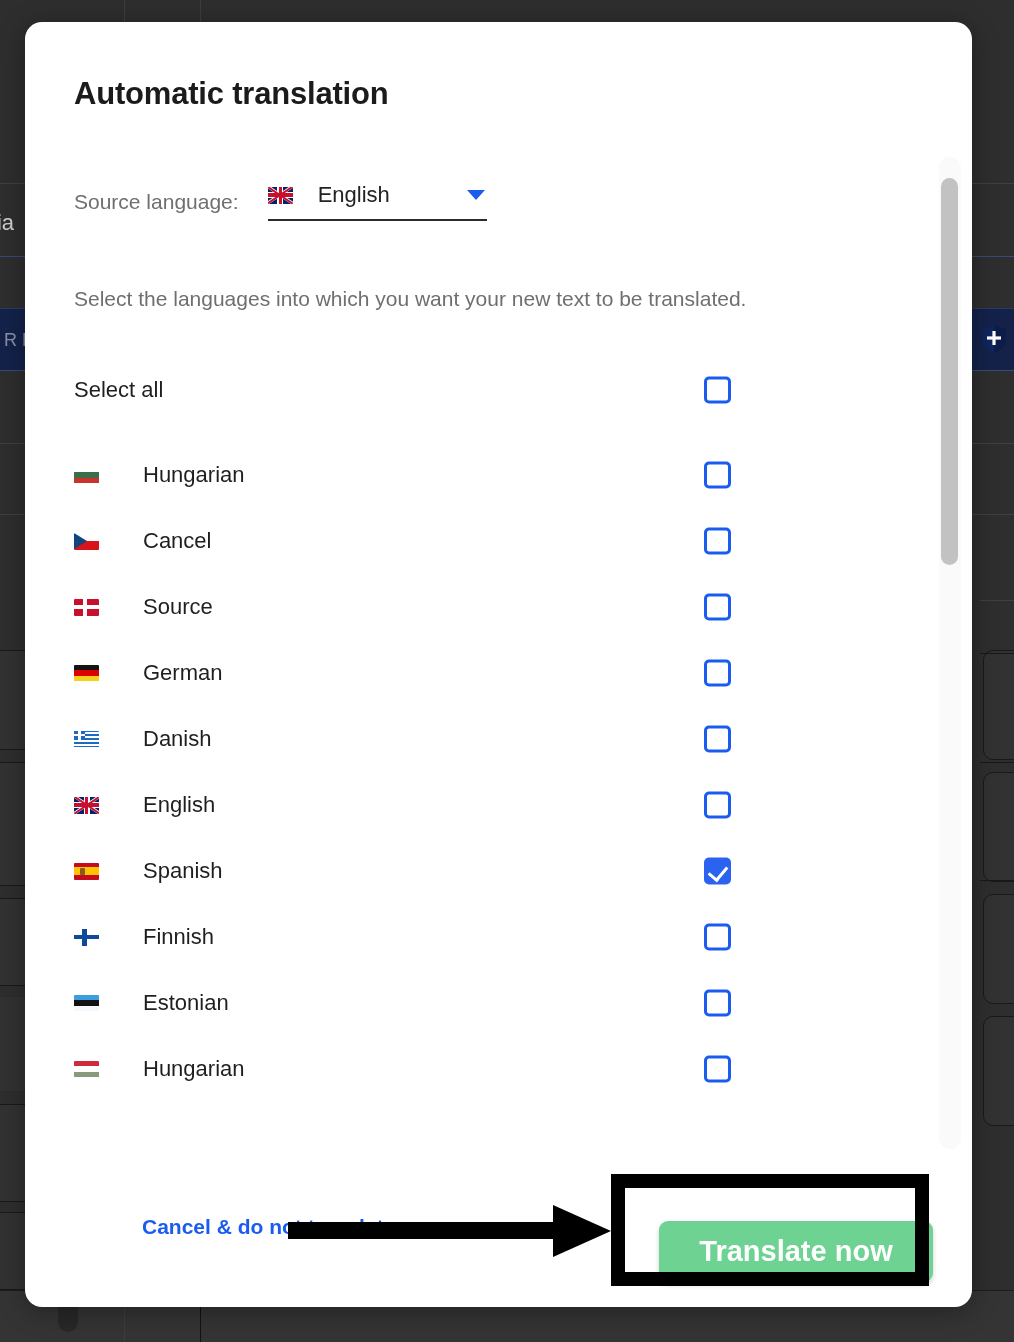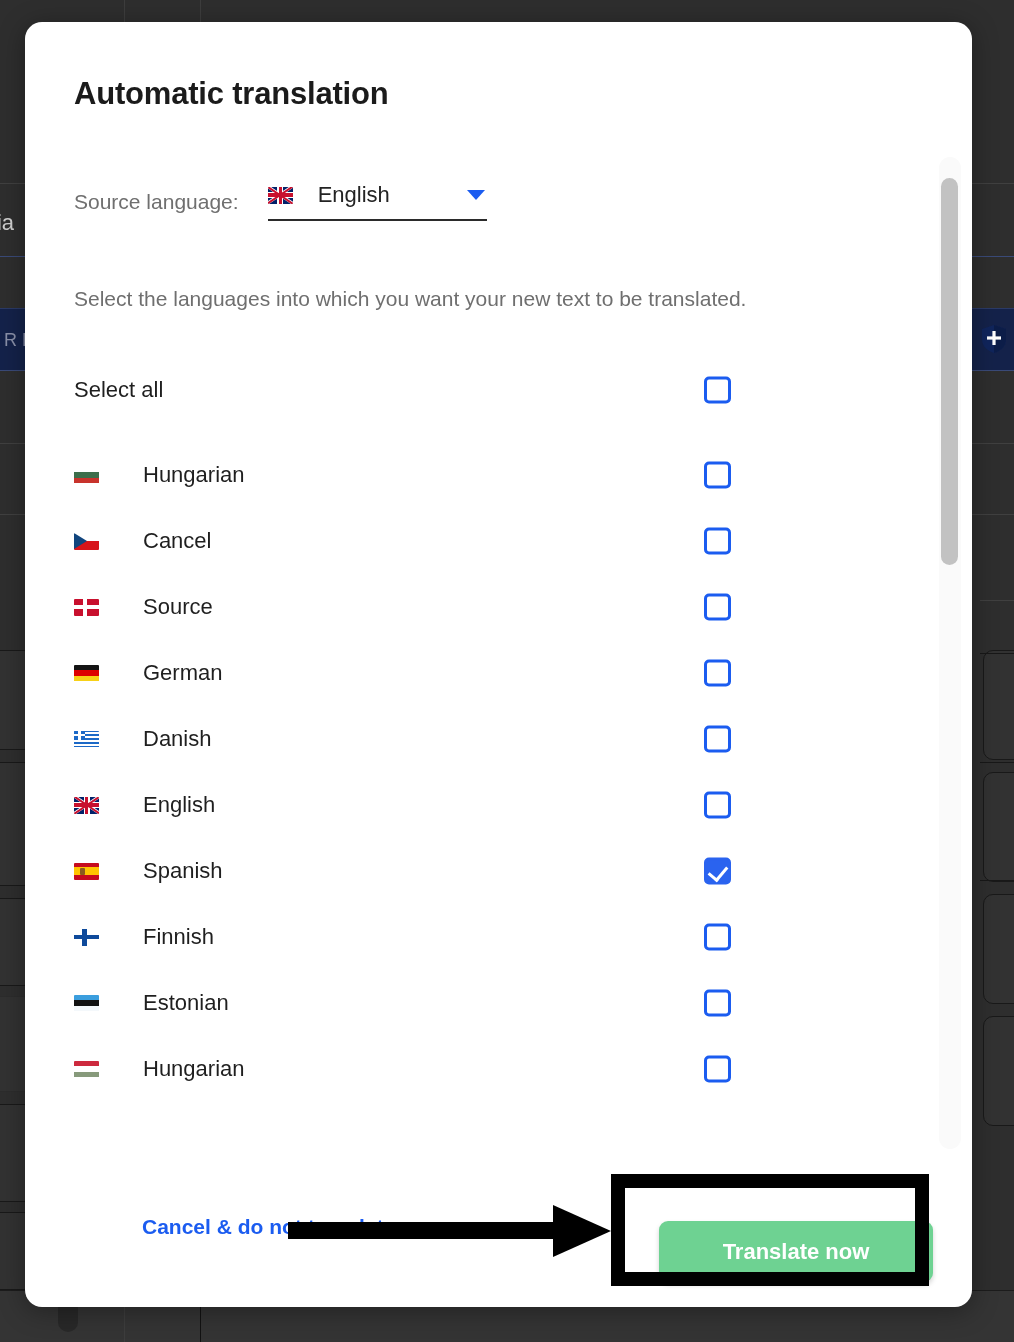--- a/index.html
+++ b/index.html
@@ -251,21 +251,21 @@
     position: absolute;
     left: 634px;
     top: 1199px;
     width: 274px;
     height: 61px;
     background: #6ed292;
     border: none;
     border-radius: 9px;
     color: #ffffff;
     font-family: "Liberation Sans", sans-serif;
-    font-size: 22px;
+    font-size: 29px;
     font-weight: bold;
     cursor: pointer;
     box-shadow: 0 3px 5px rgba(0,0,0,0.18);
   }
 
   
   #annot-box {
     position: absolute;
     left: 611px;
     top: 1174px;

